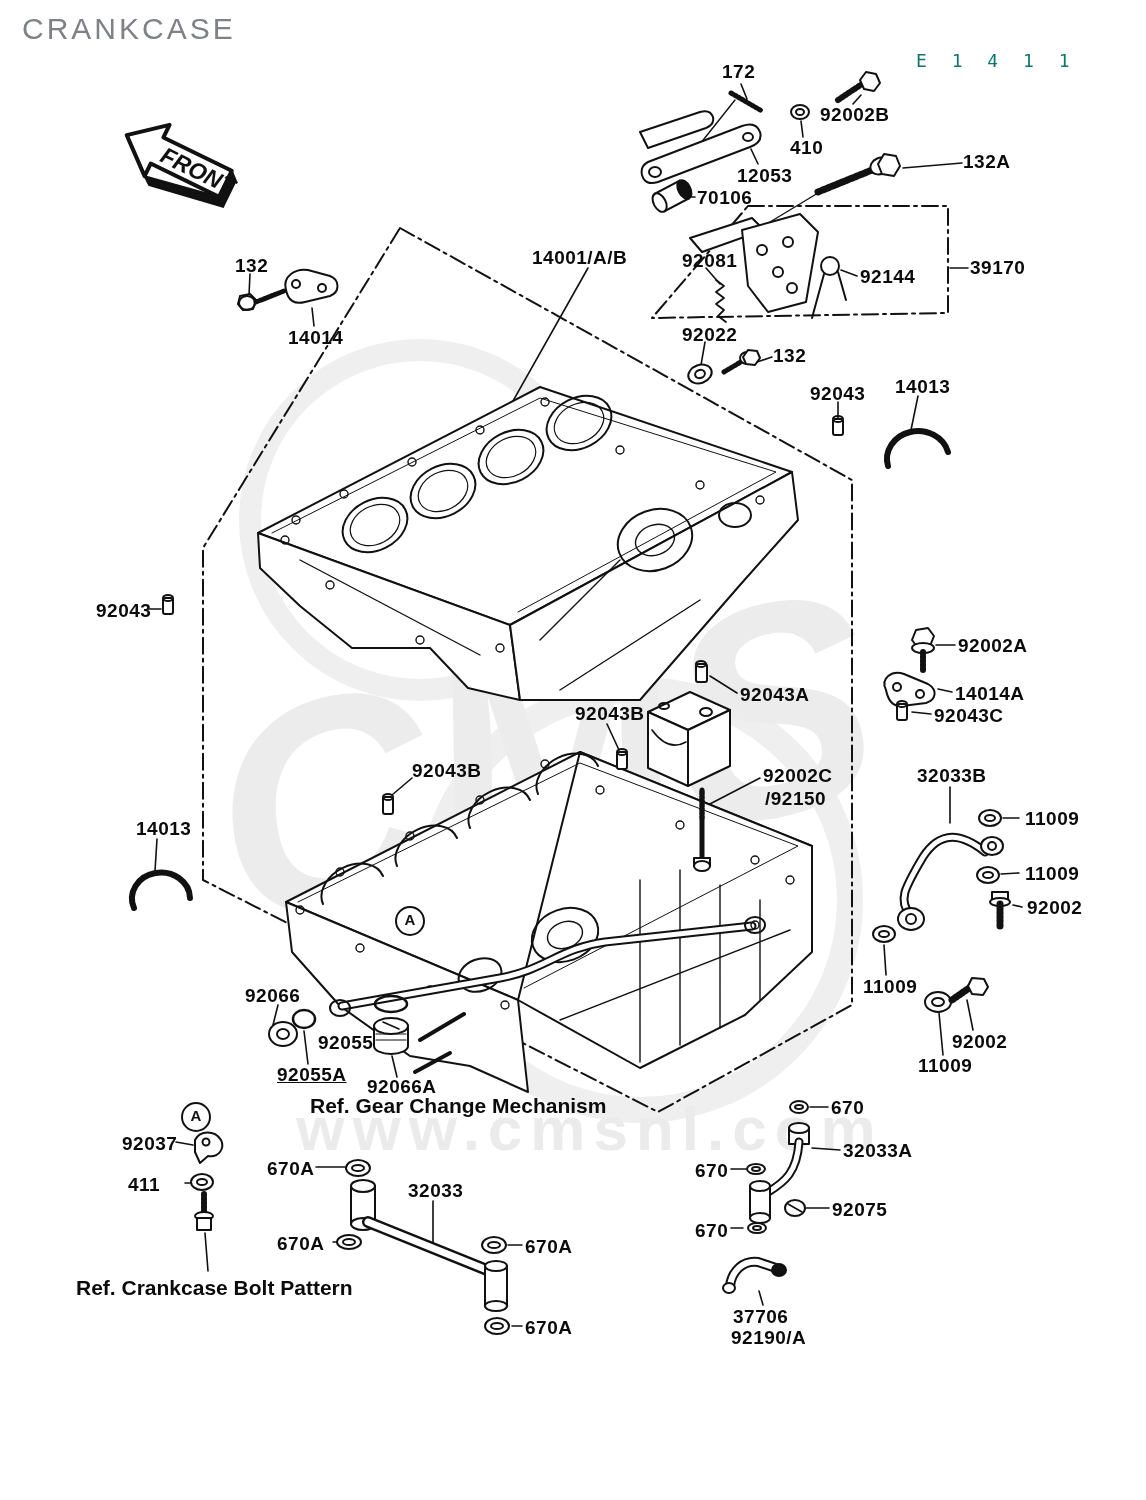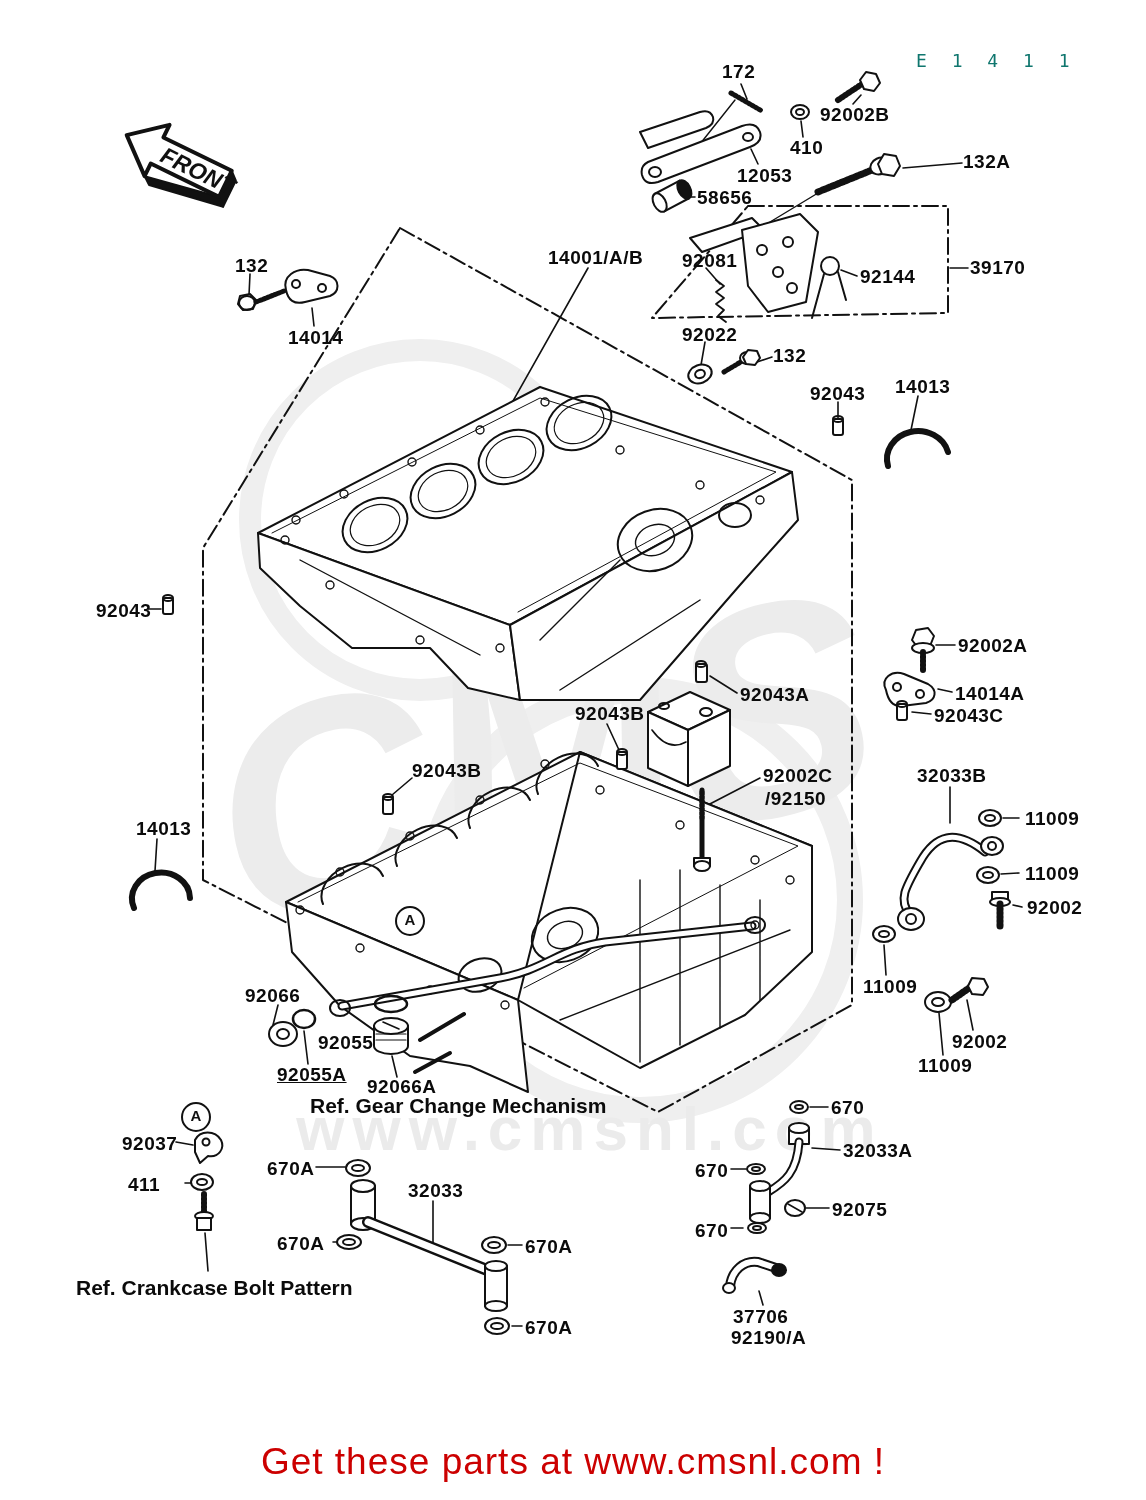--- a/index.html
+++ b/index.html
@@ -18,20 +18,21 @@
           font:bold 15px/24px "Liberation Sans",sans-serif;text-align:center;color:#111;
           transform:translate(-50%,-50%);background:rgba(255,255,255,.6);}
   .footer{position:absolute;left:0;top:1441px;width:100%;text-align:center;
           font-size:37px;color:#cc0000;letter-spacing:1px;cursor:pointer;}
 </style>
 </head>
 <body>
 
 <div class="page">
 
+  <div class="title">CRANKCASE</div>
   <div class="code">E 1 4 1 1</div>
 
   <svg class="art" width="1146" height="1500" viewBox="0 0 1146 1500" fill="none" stroke-linecap="round" stroke-linejoin="round">
 
     <g>
       <circle cx="420" cy="520" r="170" stroke="#efefef" stroke-width="22"></circle>
       <circle cx="640" cy="900" r="210" stroke="#efefef" stroke-width="26"></circle>
       <text x="565" y="860" font-size="300" font-weight="bold" font-style="italic" fill="#ececec" text-anchor="middle" transform="rotate(-12 565 860)">CMS</text>
       <text x="590" y="1150" font-size="62" letter-spacing="8" fill="#ebebeb" text-anchor="middle" font-weight="bold">www.cmsnl.com</text>
     </g>
@@ -321,23 +322,23 @@
       <ellipse cx="779" cy="1270" rx="7" ry="6" fill="#111"></ellipse>
       <ellipse cx="729" cy="1288" rx="6" ry="5" fill="#fff"></ellipse>
     </g>
   </svg>
 
   <div id="callout-layer">
       <div class="callout" style="left: 722px; top: 62px;">172</div>
       <div class="callout" style="left: 820px; top: 105px; text-align: center;">92002B</div>
       <div class="callout" style="left: 790px; top: 138px;">410</div>
       <div class="callout" style="left: 737px; top: 166px;">12053</div>
-      <div class="callout" style="left: 697px; top: 188px;">58656</div>
+      <div class="callout" style="left: 697px; top: 188px;">70106</div>
       <div class="callout" style="left: 963px; top: 152px;">132A</div>
-      <div class="callout" style="left: 548px; top: 248px;">14001/A/B</div>
+      <div class="callout" style="left: 532px; top: 248px;">14001/A/B</div>
       <div class="callout" style="left: 682px; top: 251px;">92081</div>
       <div class="callout" style="left: 860px; top: 267px;">92144</div>
       <div class="callout" style="left: 970px; top: 258px;">39170</div>
       <div class="callout" style="left: 682px; top: 325px;">92022</div>
       <div class="callout" style="left: 773px; top: 346px;">132</div>
       <div class="callout" style="left: 810px; top: 384px;">92043</div>
       <div class="callout" style="left: 895px; top: 377px;">14013</div>
       <div class="callout" style="left: 235px; top: 256px;">132</div>
       <div class="callout" style="left: 288px; top: 328px;">14014</div>
       <div class="callout" style="left: 96px; top: 601px;">92043</div>
@@ -374,14 +375,13 @@
       <div class="callout" style="left: 832px; top: 1200px;">92075</div>
       <div class="callout" style="left: 695px; top: 1221px;">670</div>
       <div class="callout" style="left: 733px; top: 1307px;">37706</div>
       <div class="callout" style="left: 731px; top: 1328px;">92190/A</div>
       <div class="ref" style="left: 310px; top: 1095px;">Ref. Gear Change Mechanism</div>
       <div class="ref" style="left: 76px; top: 1277px;">Ref. Crankcase Bolt Pattern</div>
       <div class="marker" style="left: 410px; top: 921px;">A</div>
       <div class="marker" style="left: 196px; top: 1117px;">A</div>
     </div>
 
-  <div class="footer">Get these parts at www.cmsnl.com !</div>
 </div>
 
 </body></html>

